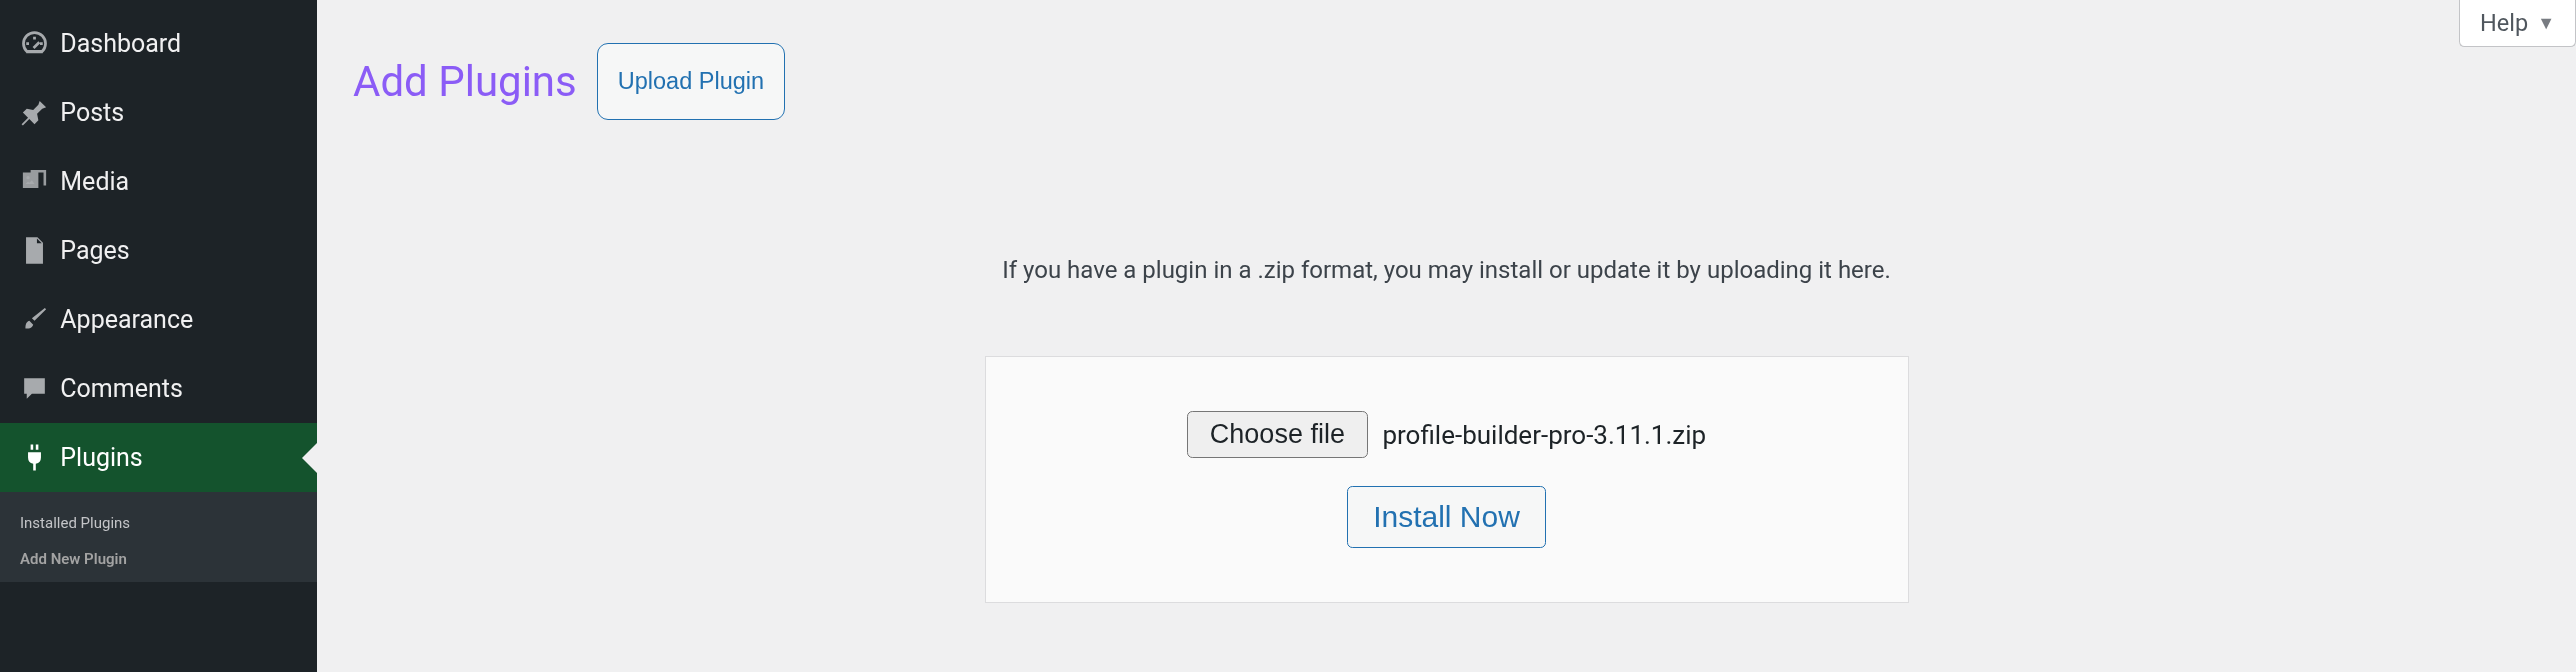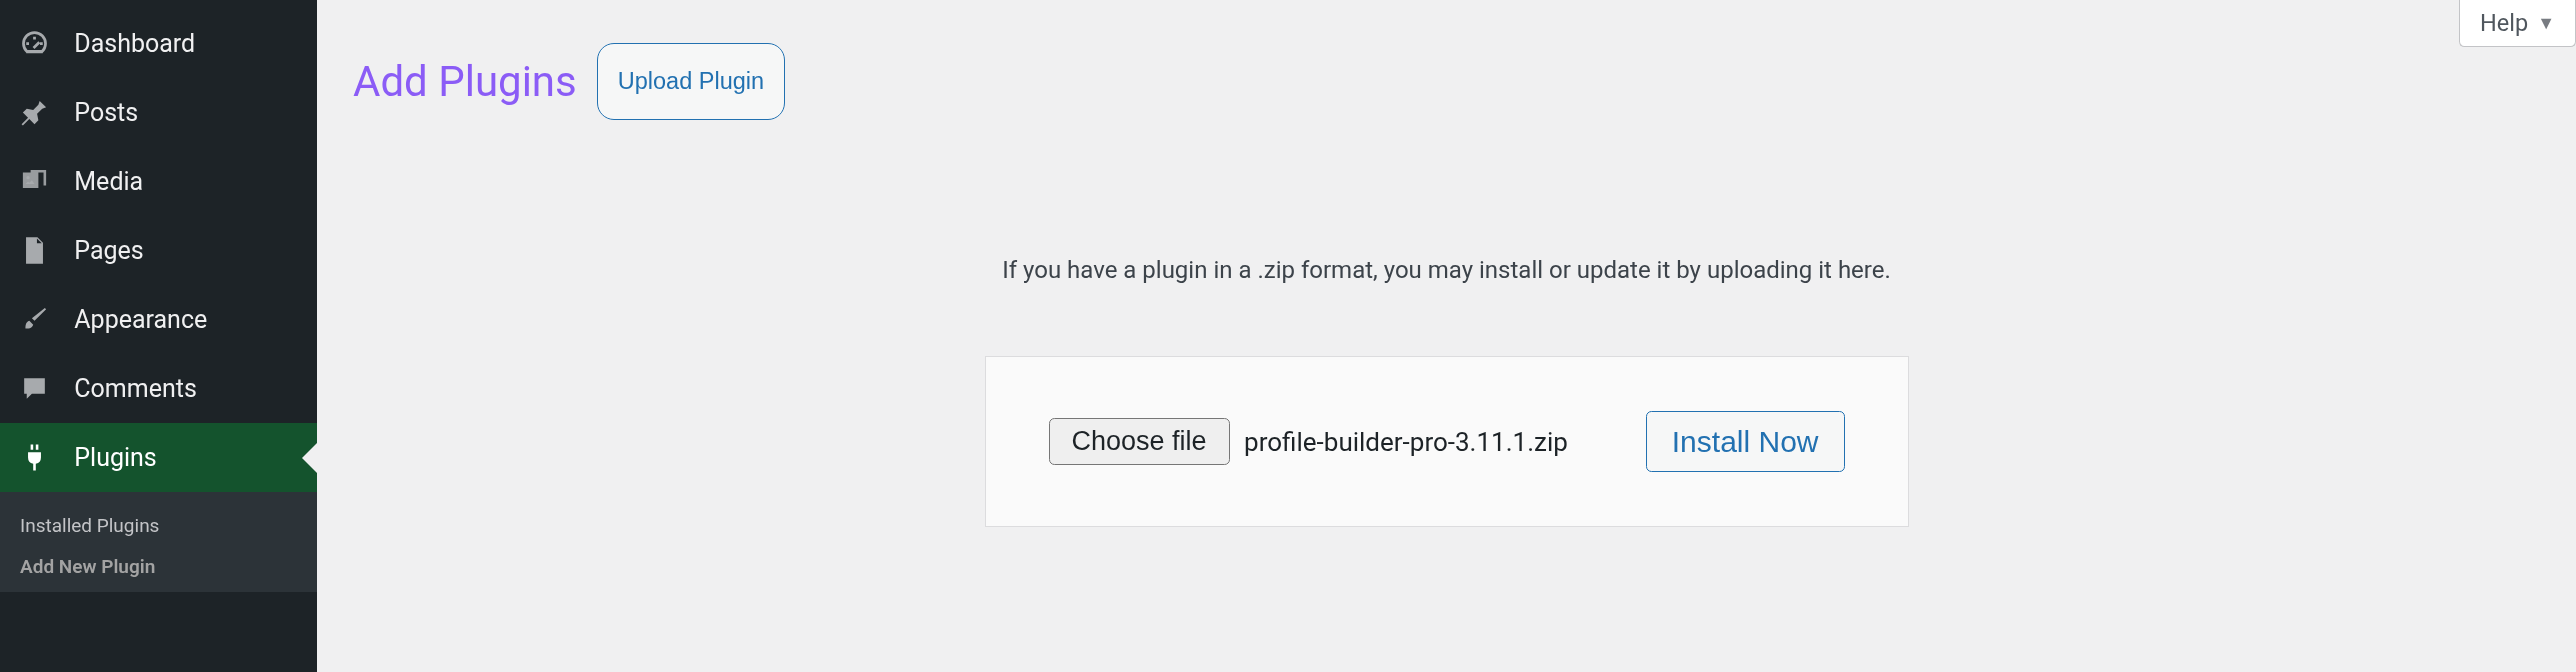--- a/index.html
+++ b/index.html
@@ -9,21 +9,21 @@
     position: fixed;
     top: 0; left: 0; bottom: 0;
     width: 317px;
     background:#1d2327;
     color:#f0f0f1;
     padding-top: 9px;
   }
   .menu-item {
     display:flex;
     align-items:center;
-    gap:22px;
+    gap:8px;
     height:69px;
     padding: 0 16.3px;
     font-size:25px;
     color:#f0f0f1;
     cursor:pointer;
     position:relative;
   }
   .menu-item .icon { width:36px; height:36px; display:flex; align-items:center; justify-content:center; fill:#a7aaad; color:#a7aaad;}
   .menu-item.active { background:#14532d; color:#fff;}
   .menu-item.active .icon { fill:#fff; color:#fff;}
@@ -35,42 +35,42 @@
     transform:translateY(-50%);
     width:0;height:0;
     border-top:16.3px solid transparent;
     border-bottom:16.3px solid transparent;
     border-right:16.3px solid #f0f0f1;
   }
   .submenu { background:#2c3338; padding: 12.7px 0 5.4px 0;}
   .submenu-item {
     display:block;
     padding:9px 20px 9px 20px;
-    font-size:19px;
+    font-size:15px;
     color:#c3c4c7;
     cursor:pointer;
   }
   .submenu-item.current { color:#a3a3a3; font-weight:600; }
 
   
   .main {
     margin-left:317px;
     padding: 22.6px 36px;
     position:relative;
     min-height:100%;
   }
   .header-row { display:flex; align-items:center; gap:20px; margin-top:20px;}
   .page-title { font-size:42px; font-weight:400; color:#8b5cf6; }
   .upload-btn {
     font-size:23.5px;
     color:#2271b1;
     border:1.8px solid #2271b1;
     background:#f6f7f7;
     padding:26px 20px;
-    border-radius:17px;
+    border-radius:11px;
     cursor:pointer;
     line-height:1;
     text-align:right;
   }
   .help-tab {
     position:absolute;
     top:0;
     right:0;
     border:0.9px solid #c3c4c7;
     border-top:none;
@@ -94,20 +94,21 @@
   .upload-box {
     width:924px;
     margin: 72px auto 0 auto;
     background:#fafafa;
     border:0.9px solid #dcdcde;
     padding:54px 63px;
     display:flex;
     align-items:center;
     justify-content:space-between;
     gap:28px;
+    flex-direction:column;
   }
   .file-group { display:flex; align-items:center; gap:14.5px;}
   .choose-file {
     font-size:27px;
     background:#efefef;
     border:1.8px solid #767676;
     border-radius:5.4px;
     padding:7.2px 22px;
     cursor:pointer;
     color:#1d2327;

